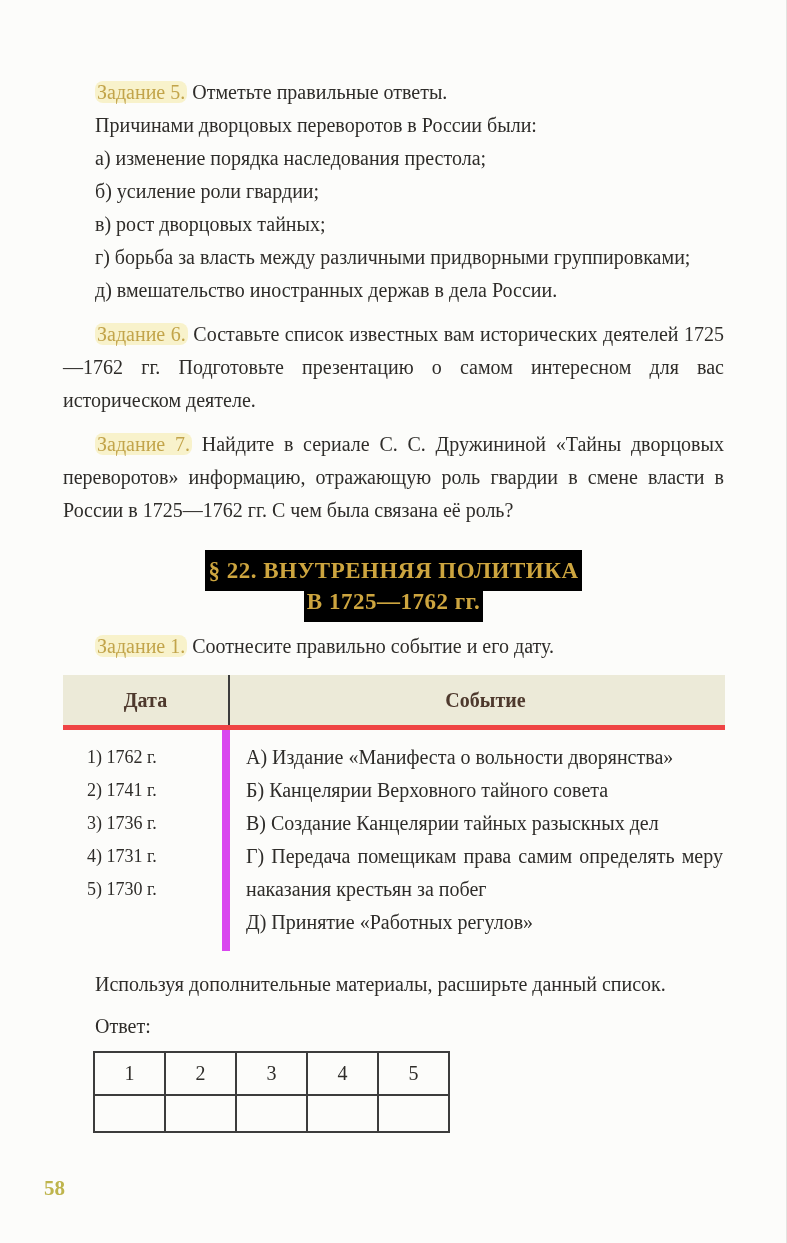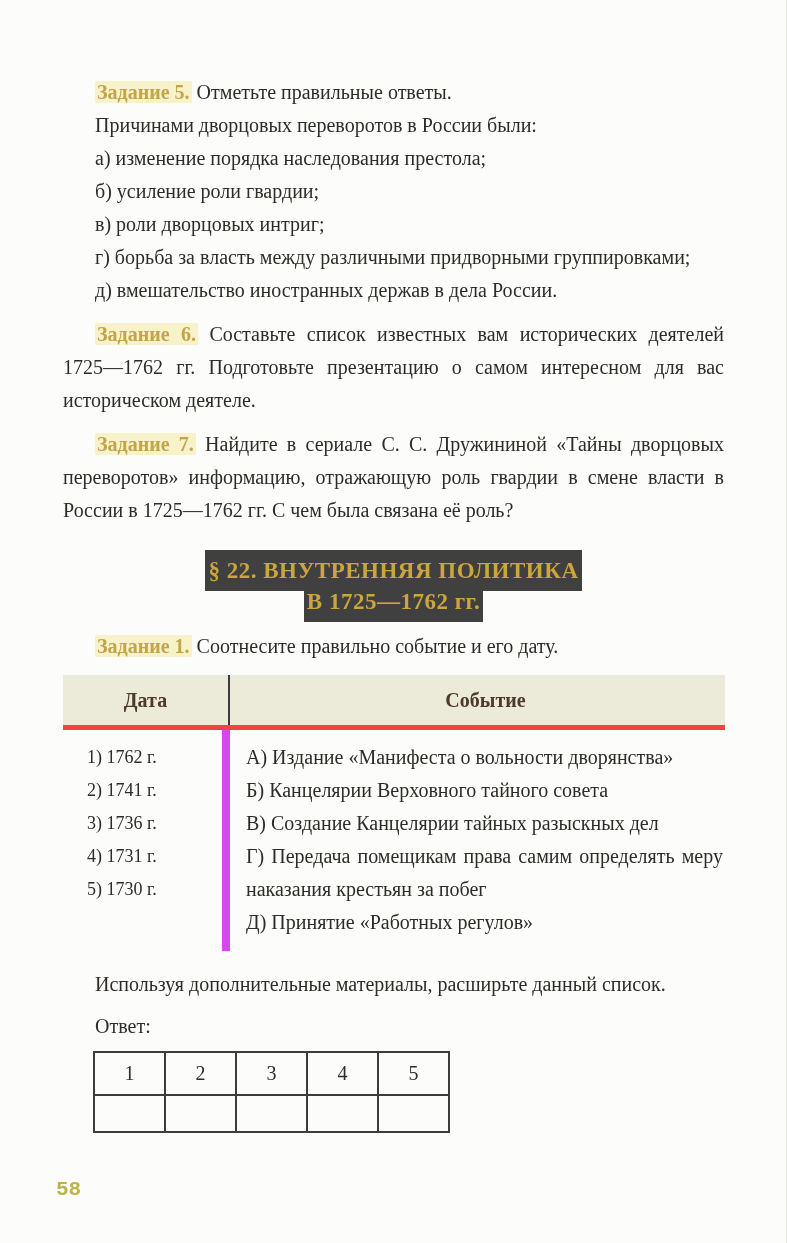--- a/index.html
+++ b/index.html
@@ -21,38 +21,38 @@
   }
   .para {
     margin: 0;
     font-size: 20px;
     line-height: 33px;
     text-align: justify;
     text-indent: 32px;
   }
   .option { margin: 0; }
   .task-label {
-    font-weight: bold;
+    font-weight: normal;
     color: #c2a44a;
     background: #f8f2cb;
     padding: 0 2px;
-    border-radius: 1px;
+    border-radius: 8px;
   }
   .gap-sm { margin-top: 11px; }
   .section-heading {
     margin: 28px 0 13px 0;
     text-align: center;
     font-size: 23px;
     line-height: 31px;
     font-weight: bold;
     color: #cda53f;
     letter-spacing: 0.5px;
   }
   .section-heading .hl {
-    background: #404040;
+    background: #000000;
     padding: 8px 3px;
   }
   
   .match-table {
     margin-top: 12px;
     width: 662px;
   }
   .mt-head {
     display: flex;
     background: #ecead8;
@@ -109,41 +109,40 @@
     border: 2px solid #3c3c3c;
     text-align: center;
     font-size: 20px;
     color: #2e2c29;
     padding: 0;
   }
   table.answer-table tr.num-row td { height: 41px; }
   table.answer-table tr.blank-row td { height: 35px; }
   .page-number {
     position: absolute;
-    left: 56px;
+    left: 44px;
     bottom: 42px;
     font-size: 21px;
     font-weight: bold;
     color: #beb44c;
-    font-family: Liberation Mono, monospace;
   }
 </style>
 </head>
 <body>
 
 <div class="page">
 
   <p class="para">
     <span class="task-label">Задание 5.</span>
     <span>Отметьте правильные ответы.</span>
   </p>
   <p class="para">Причинами дворцовых переворотов в России были:</p>
   <p class="para option">а) изменение порядка наследования престола;</p>
   <p class="para option">б) усиление роли гвардии;</p>
-  <p class="para option">в) роли дворцовых интриг;</p>
+  <p class="para option">в) рост дворцовых тайных;</p>
   <p class="para option">г) борьба за власть между различными придворными группировками;</p>
   <p class="para option">д) вмешательство иностранных держав в дела России.</p>
 
   <p class="para gap-sm">
     <span class="task-label">Задание 6.</span>
     <span>Составьте список известных вам исторических деятелей 1725—1762 гг. Подготовьте презентацию о самом интересном для вас историческом деятеле.</span>
   </p>
 
   <p class="para gap-sm">
     <span class="task-label">Задание 7.</span>

